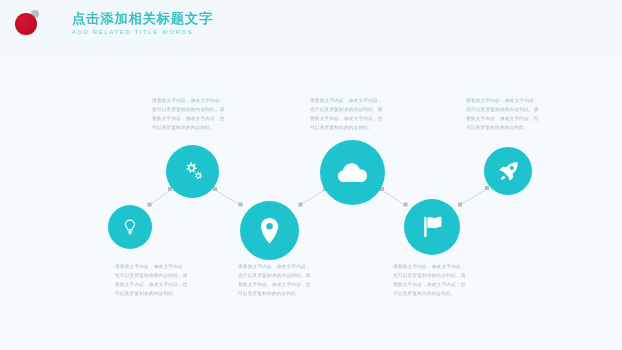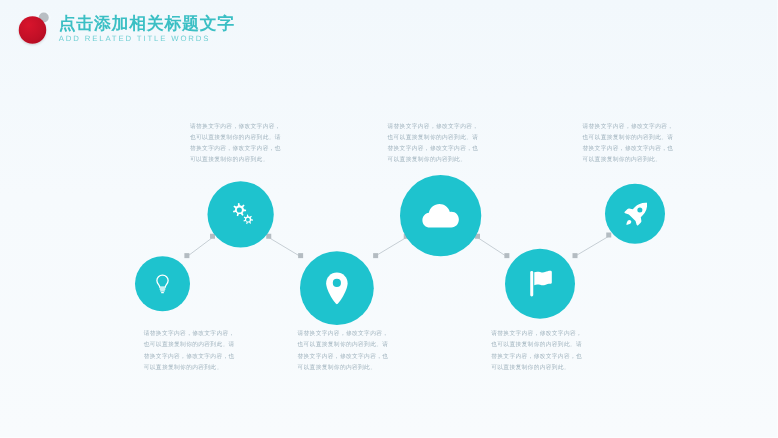--- a/index.html
+++ b/index.html
@@ -20,20 +20,21 @@
     overflow: hidden;
   }
 
   
   #header {
     position: absolute;
     left: 14px;
     top: 10px;
     display: flex;
     align-items: center;
+    gap: 25px;
   }
   .ornament {
     position: relative;
     width: 26px;
     height: 26px;
     flex: none;
     margin-right: 7px;
   }
   .ornament .ball {
     position: absolute;

